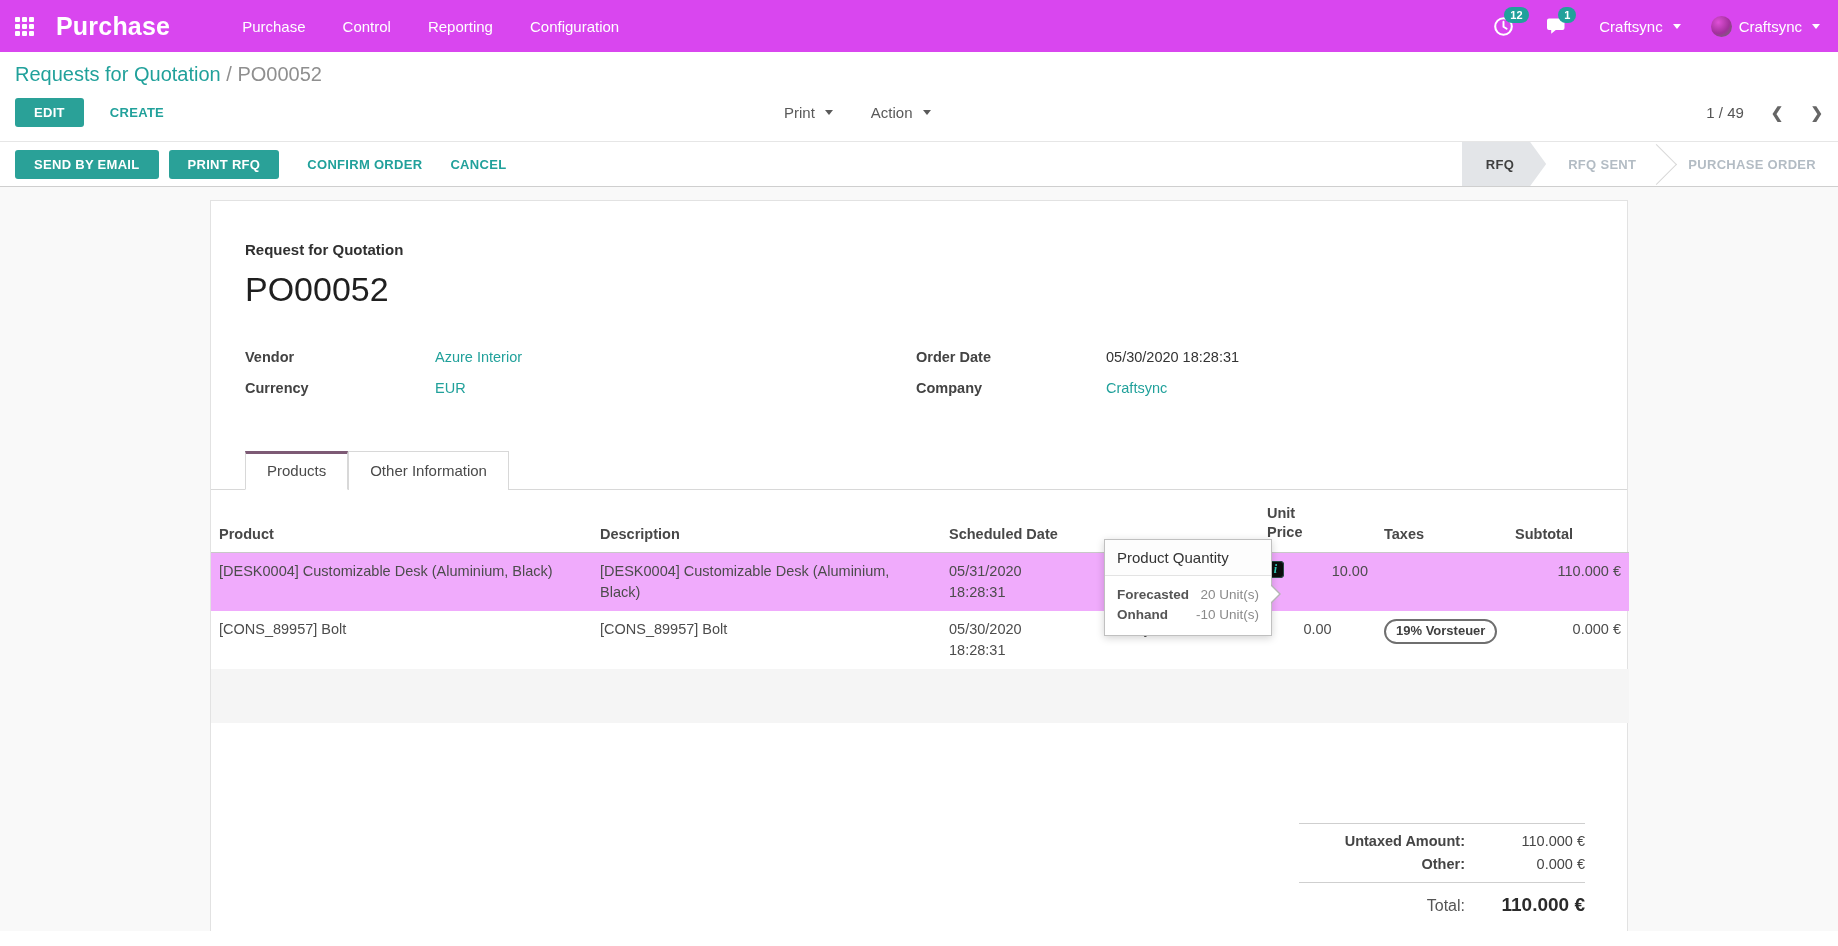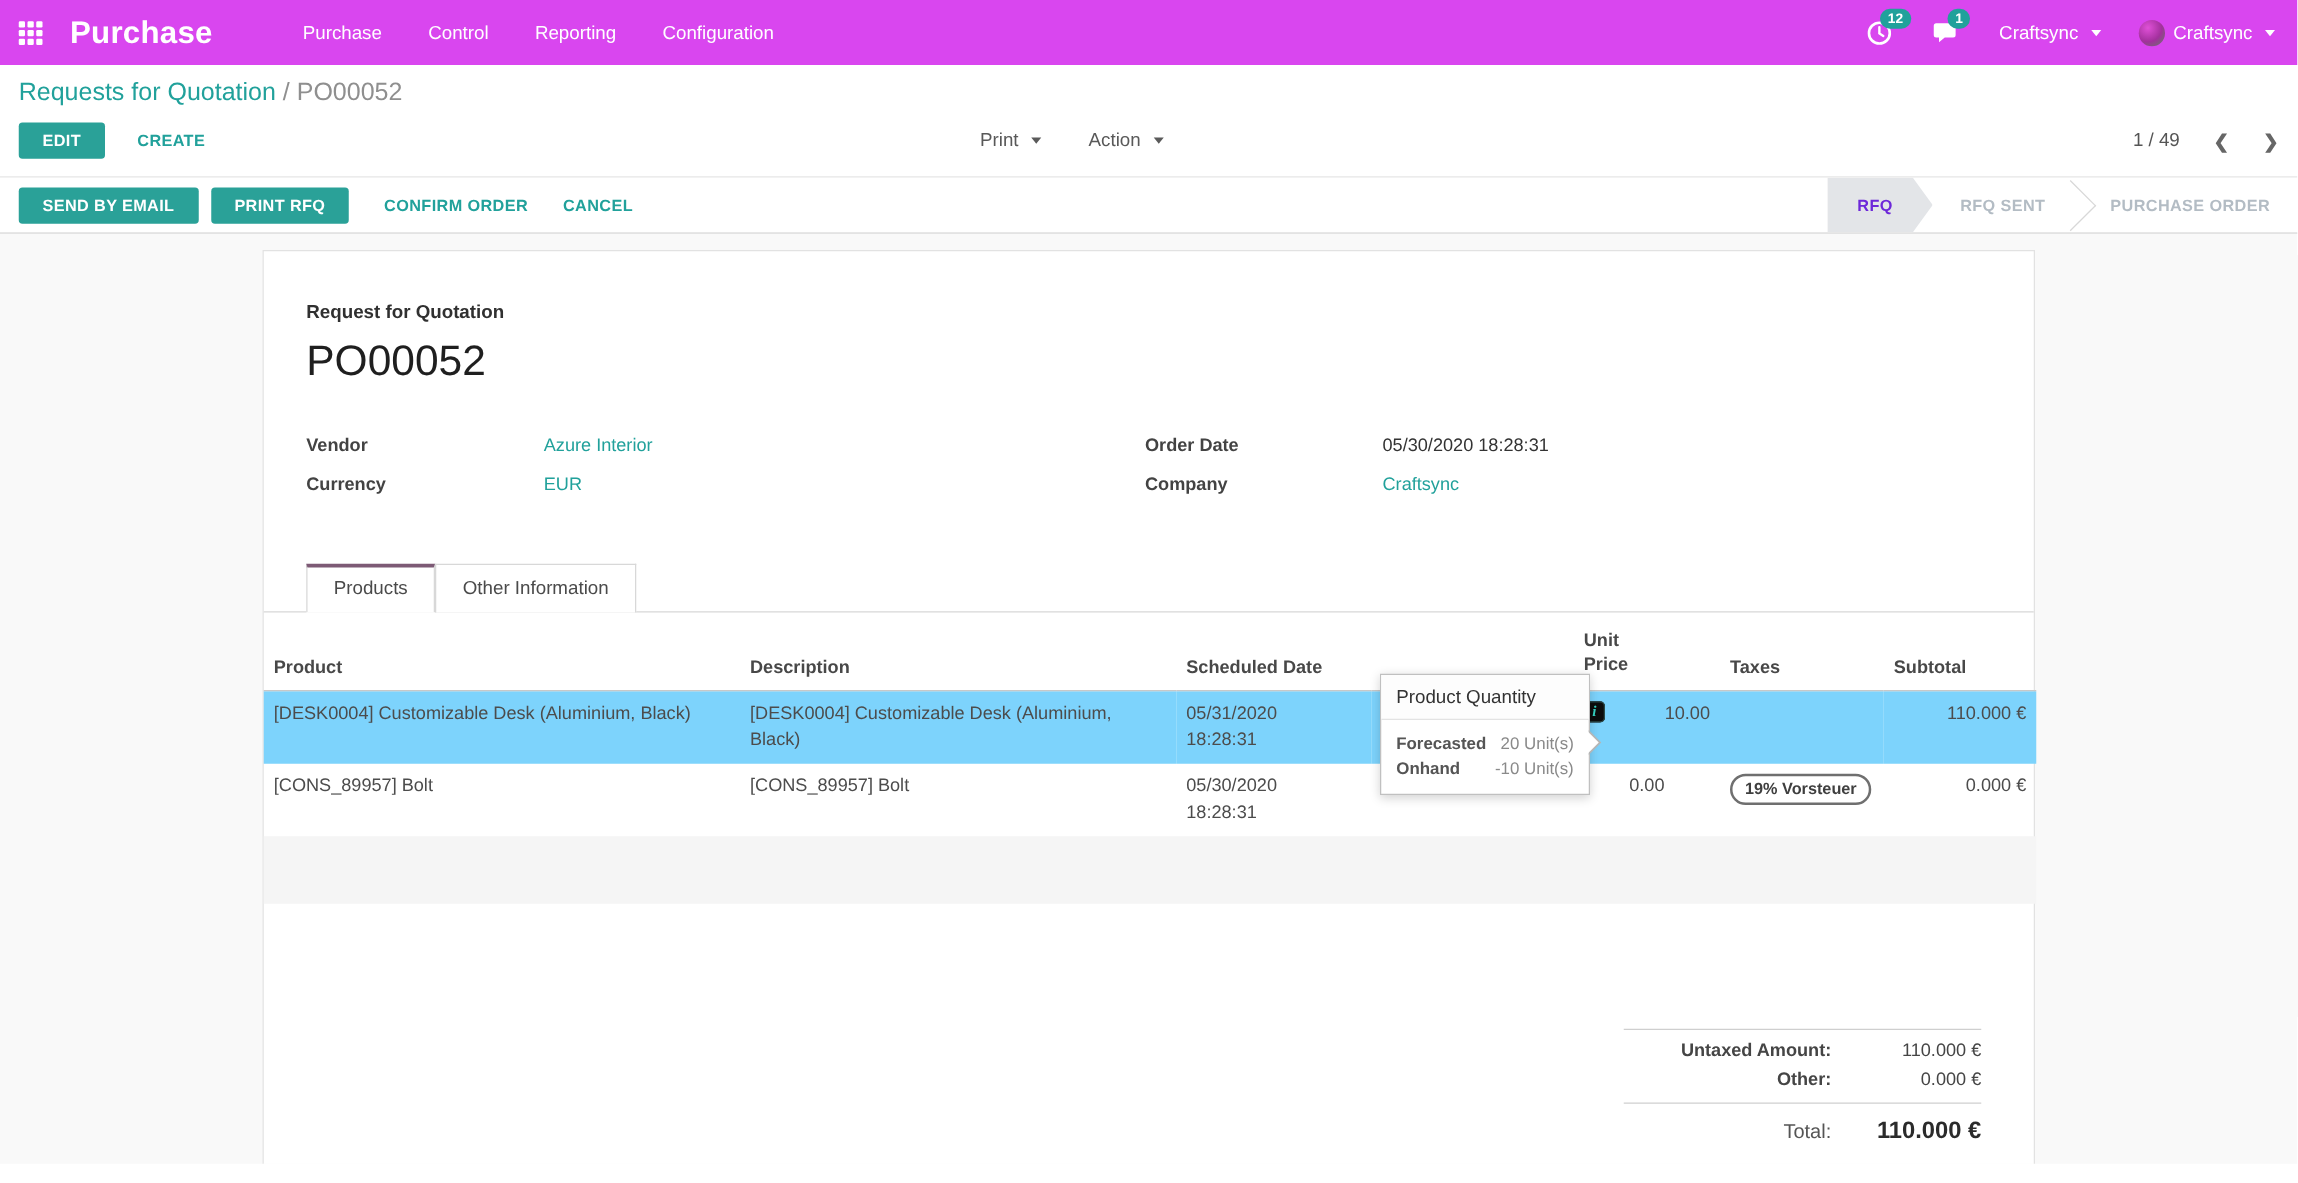--- a/index.html
+++ b/index.html
@@ -43,21 +43,21 @@
   .pager-arrow { font-size:15px; color:#666; font-weight:bold; cursor:pointer; }
 
   
   .statusbar { height:46px; background:#fff; border-top:1px solid #e6e6e6; border-bottom:1px solid #cfcfcf;
     display:flex; align-items:center; padding-left:15px; }
   .sb-buttons { display:flex; align-items:center; gap:10px; }
   .sb-buttons .btn-link { margin-left:18px; }
   .status-steps { margin-left:auto; display:flex; align-items:stretch; height:100%; }
   .step { display:flex; align-items:center; font-size:13px; font-weight:bold; letter-spacing:.3px;
     color:#b3bcc4; padding:0 22px; position:relative; cursor:pointer; }
-  .step-active { background:#e3e5e8; color:#6d28d9;
+  .step-active { background:#e3e5e8; color:#404040;
     clip-path:polygon(0 0, calc(100% - 16px) 0, 100% 50%, calc(100% - 16px) 100%, 0 100%);
     padding:0 32px 0 24px;margin-left:36px; }
   .step.with-sep { padding-left:30px; }
   .step.with-sep::before { content:""; position:absolute; left:-16px; top:50%; width:28px; height:28px;
     margin-top:-14px; transform:rotate(45deg); border-top:1px solid #d8d8d8; border-right:1px solid #d8d8d8; }
 
   
   .content { background:#f9f9f9; height:744px; position:relative; overflow:hidden; }
   .sheet { width:1418px; margin:13px auto 0; background:#fff; border:1px solid #e2e2e2;
     height:760px; position:relative; padding-top:40px; }
@@ -84,21 +84,21 @@
   th.c-price { text-align:right; white-space:pre-line; line-height:19px; }
   th.c-qty, th.c-subtotal { text-align:right; }
   th.c-taxes { padding-left:13px; }
   table.lines td { font-size:14.5px; color:#4c4c4c; vertical-align:top; padding:8px 8px; line-height:21px; height:54px; }
   td.c-product { padding-left:43px; }
   td.c-qty { text-align:right; padding-right:5px; }
   td.c-price { text-align:center; padding-right:5px; }
   td.c-subtotal { text-align:right; padding-right:42px; }
   td.c-taxes { padding-left:13px; }
   .sched-inner { max-width:105px; }
-  tr.row-hl { background:#7dd3fc; }
+  tr.row-hl { background:#f0abfc; }
   tr.filler td { height:54px; padding:0; }
   tr.stripe { background:#f5f5f5; }
   td.price-flex { display:flex; justify-content:space-between; align-items:flex-start; padding-left:22px; }
   .info-icon { width:17px; height:17px; background:#0c0c0c; color:#35d3c2; border-radius:4px;
     display:inline-flex; align-items:center; justify-content:center;
     font:italic bold 12px "Liberation Serif", serif; box-shadow:inset 0 0 0 1px #2b4a48; cursor:pointer; }
   .pill { display:inline-block; border:2px solid #6f6f6f; border-radius:14px; padding:1px 10px 2px;
     font-size:13px; font-weight:bold; color:#3f3f3f; background:#fff; line-height:18px; }
 
   

